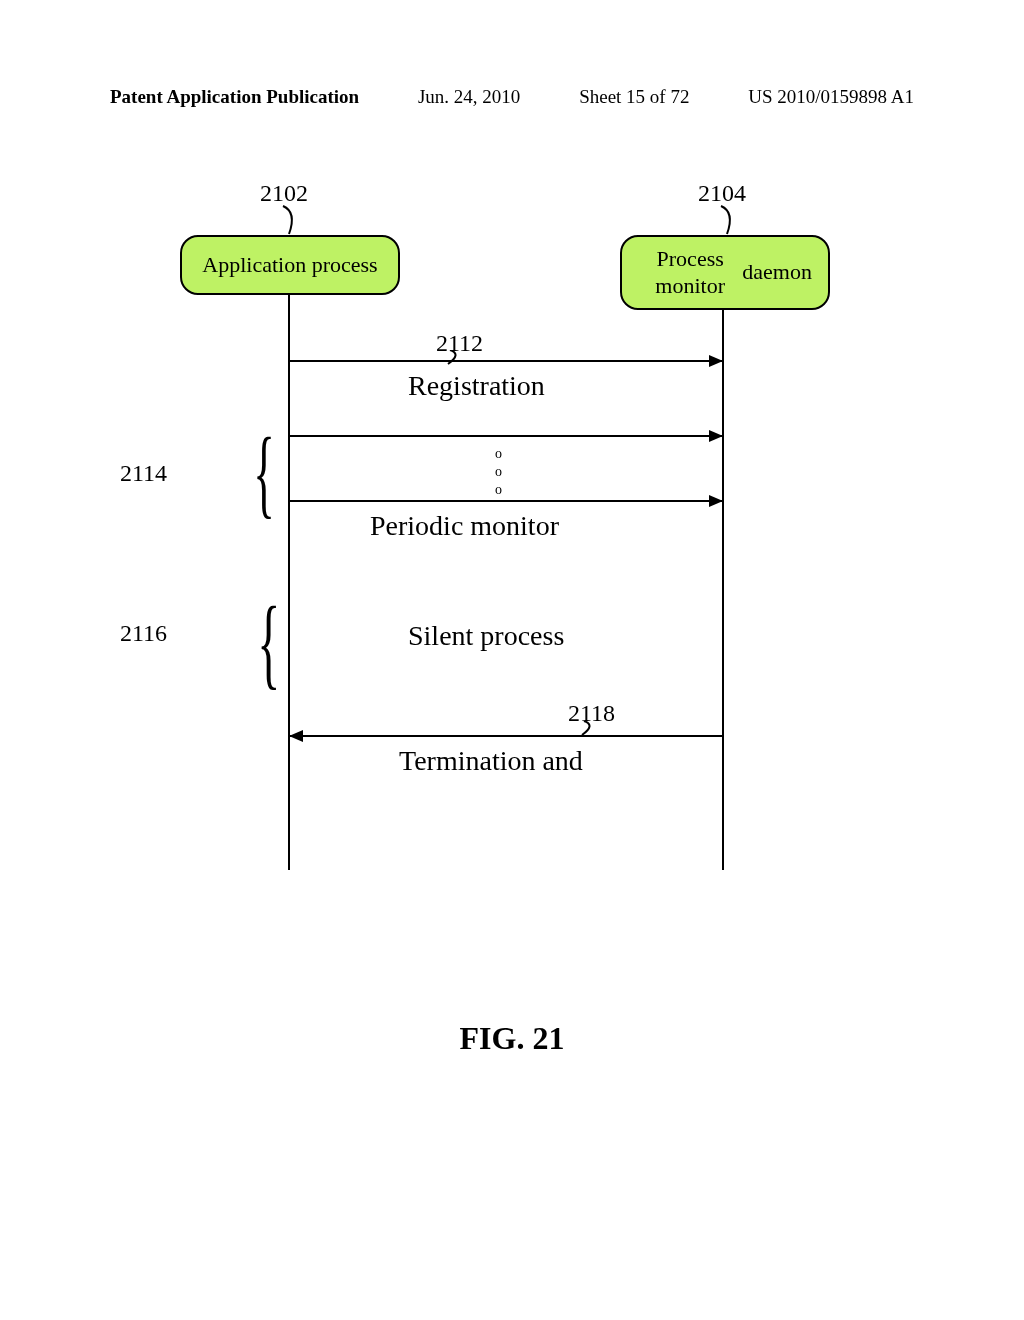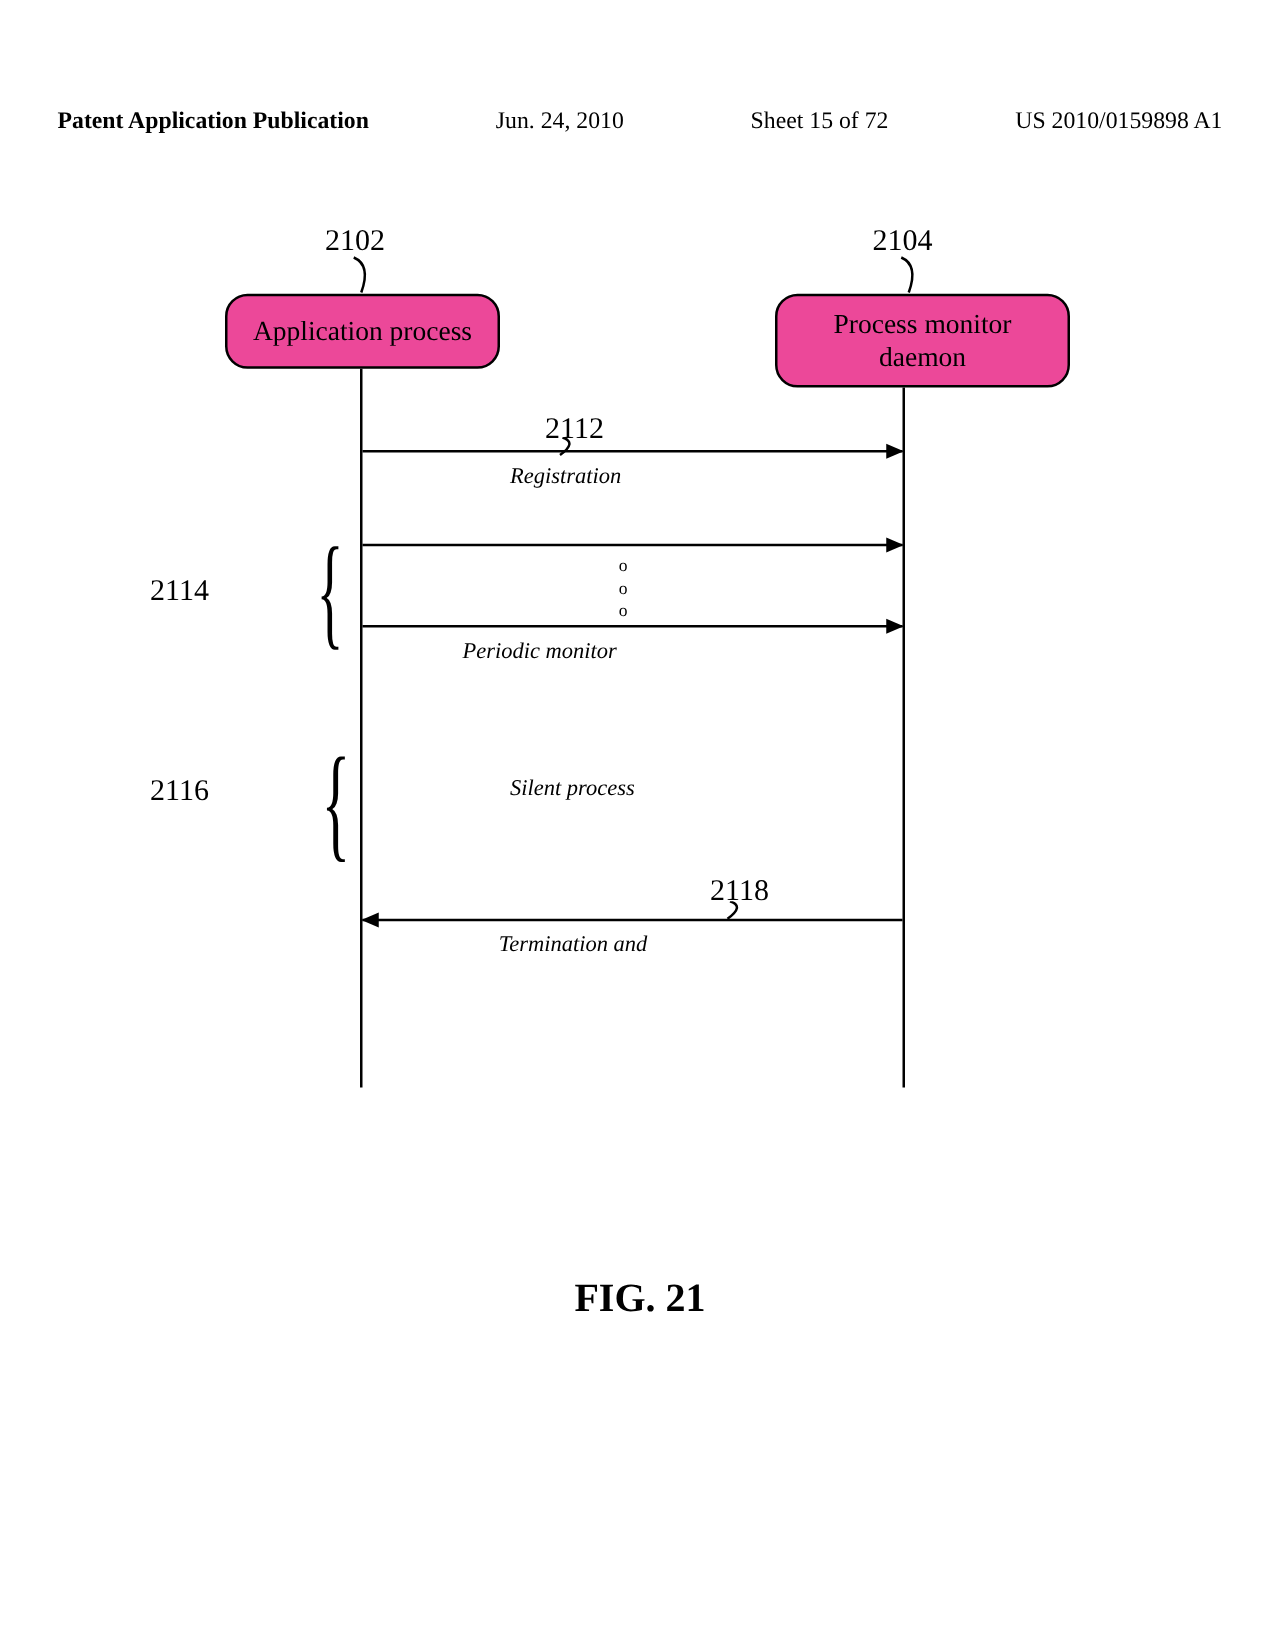--- a/index.html
+++ b/index.html
@@ -14,21 +14,21 @@
       height: 1320px;
       position: relative;
     }
     .header {
       position: absolute;
       top: 86px;
       left: 0;
       width: 100%;
       display: flex;
       justify-content: space-between;
-      padding: 0 46px;
+      padding: 0 110px;
       font-size: 19px;
     }
     .header-left {
       font-weight: bold;
     }
     .diagram-container {
       position: absolute;
       top: 180px;
       left: 140px;
       width: 700px;
@@ -45,37 +45,37 @@
     .ref-2114-label { top: 280px; left: -20px; }
     .ref-2116-label { top: 440px; left: -20px; }
     .ref-2118 { top: 520px; left: 428px; }
     .box {
       position: absolute;
       border: 2px solid black;
       border-radius: 18px;
       padding: 12px 16px;
       text-align: center;
       font-size: 22px;
-      background: #ec4899;
+      background: #bef264;
       display: flex;
       align-items: center;
       justify-content: center;
     }
     .box-left {
       top: 55px;
       left: 40px;
       width: 220px;
       height: 60px;
     }
     .box-right {
       top: 55px;
       left: 480px;
-      width: 236px;
+      width: 210px;
       height: 75px;
-      flex-direction: column;
+      flex-direction: row;
       line-height: 1.2;
     }
     .lifeline {
       position: absolute;
       width: 2px;
       background: black;
     }
     .lifeline-left {
       top: 115px;
       left: 148px;
@@ -103,23 +103,22 @@
       border-left: 14px solid black;
     }
     .arrow-1 { top: 180px; left: 150px; width: 432px; }
     .arrow-2 { top: 255px; left: 150px; width: 432px; }
     .arrow-3 { top: 320px; left: 150px; width: 432px; }
     .arrow-4 { top: 555px; left: 150px; width: 432px; }
     .arrow-4::after { right: auto; left: -1px; border-left: none; border-right: 14px solid black; }
     
     .msg-label {
       position: absolute;
-      font-size: 18px;
-      text-align: center;
-      font-style: italic;
+      font-size: 28px;
+      text-align: center;
     }
     .msg-registration { top: 190px; left: 268px; }
     .msg-periodic { top: 330px; left: 230px; }
     .msg-silent { top: 440px; left: 268px; }
     .msg-termination { top: 565px; left: 238px; margin-left: 21px; }
     
     .dots {
       position: absolute;
       top: 265px;
       left: 355px;

